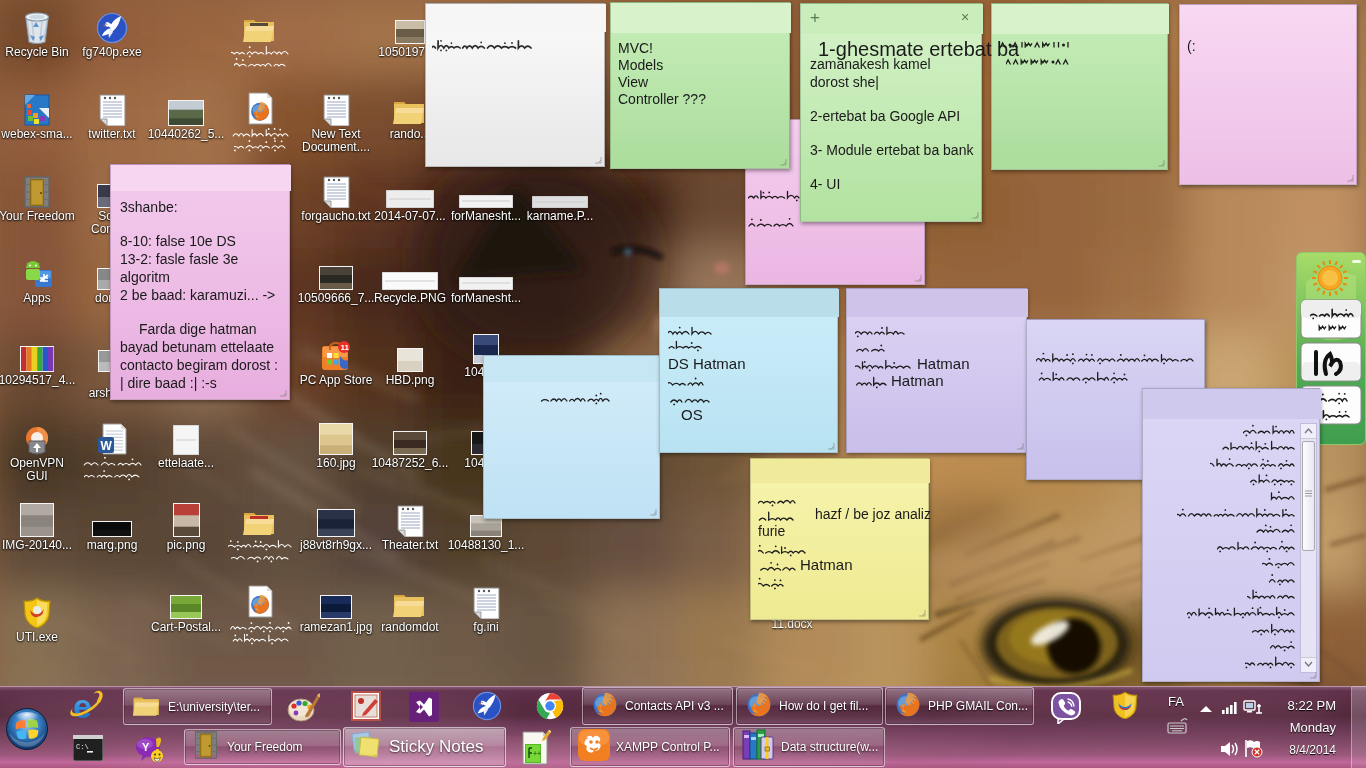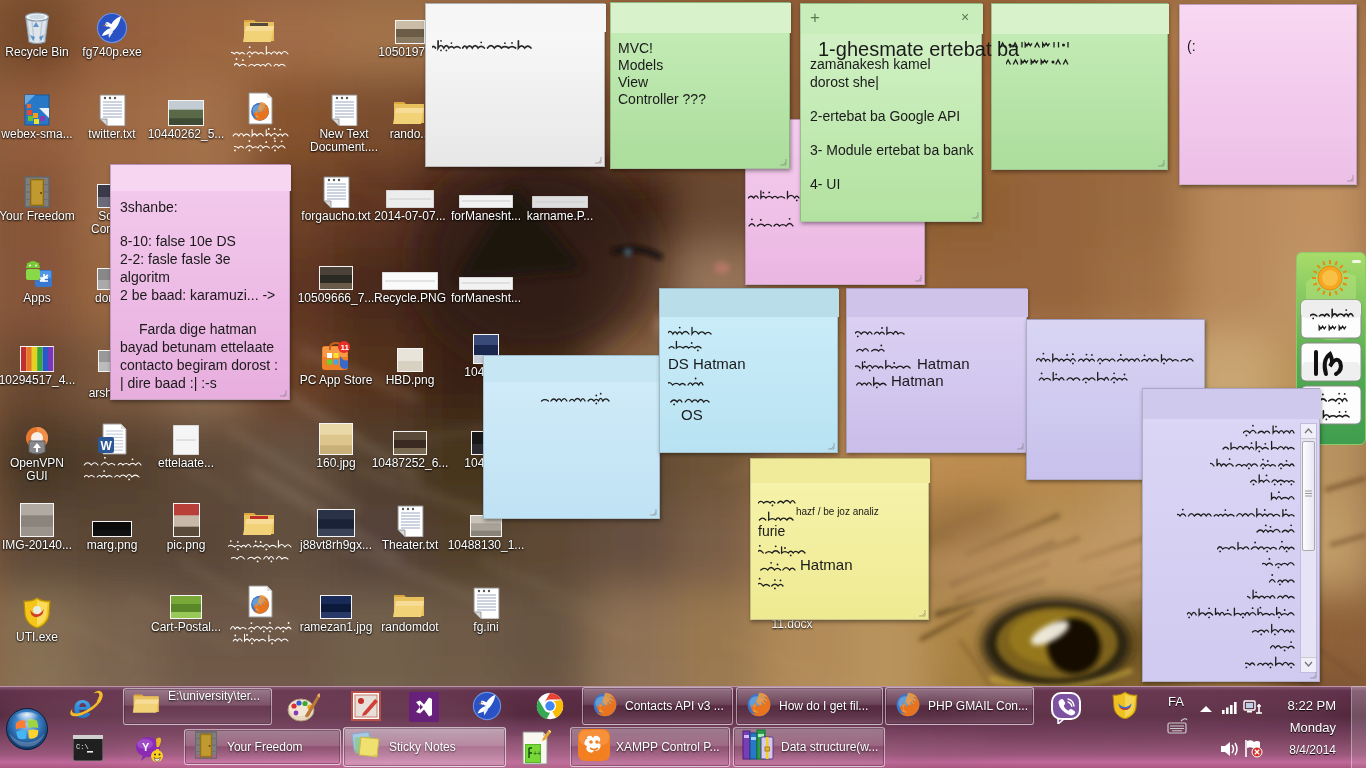--- a/index.html
+++ b/index.html
@@ -380,21 +380,21 @@
             <circle cx="41.0" cy="10.4" r="0.9" fill="#fff"></circle>
             <circle cx="32.3" cy="2.2" r="0.9" fill="#fff"></circle>
             <circle cx="26.6" cy="10.4" r="0.9" fill="#fff"></circle>
             <circle cx="15.4" cy="1.0" r="0.9" fill="#fff"></circle>
             <circle cx="15.4" cy="10.4" r="0.9" fill="#fff"></circle>
             <circle cx="1.0" cy="10.4" r="0.9" fill="#fff"></circle>
           </svg>
         </div>
       </div>
     </div>
-<div class="ic" style="left:305px;top:90px">
+<div class="ic" style="left:297px;top:90px">
       <div class="g">
         <svg width="27" height="32" viewBox="0 0 27 32">
           <path d="M1,1 h25 v31 h-18 l-7,-7 Z" fill="#fff" stroke="#8a8a8a" stroke-width="1"></path>
           <path d="M1,25 l7,0 0,7 Z" fill="#d8d8d8" stroke="#8a8a8a" stroke-width=".8"></path>
           <circle cx="6" cy="4" r="1.2" fill="#555"></circle>
           <circle cx="11" cy="4" r="1.2" fill="#555"></circle>
           <circle cx="16" cy="4" r="1.2" fill="#555"></circle>
           <line x1="4" y1="8" x2="23" y2="8" stroke="#9aa7c0" stroke-width="1"></line>
           <line x1="4" y1="11" x2="23" y2="11" stroke="#9aa7c0" stroke-width="1"></line>
           <line x1="4" y1="14" x2="23" y2="14" stroke="#9aa7c0" stroke-width="1"></line>
@@ -960,21 +960,21 @@
           <line x1="4" y1="23" x2="23" y2="23" stroke="#9aa7c0" stroke-width="1"></line>
         </svg>
       </div>
       <div class="t">fg.ini</div>
     </div>
 <div class="abs" style="left:762px;top:617px;width:60px;text-align:center;font-size:12px;color:#fff;text-shadow:0 1px 2px #000">11.docx</div>
 <div class="note" style="left:110px;top:164px;width:180px;height:236px;background:linear-gradient(180deg,#f4cbee,#e7aede);border:1px solid rgba(0,0,0,.18);z-index:5">
       <div class="abs" style="left:0;top:0;width:180px;height:26px;background:#f6d6f1"></div>
       <div class="abs" style="left:9px;top:34px;font-size:14px;color:#1a1a1a;white-space:pre">3shanbe:</div>
       <div class="abs" style="left:9px;top:68px;font-size:14px;color:#1a1a1a;white-space:pre">8-10: false 10e DS</div>
-      <div class="abs" style="left:9px;top:86px;font-size:14px;color:#1a1a1a;white-space:pre">2-2: fasle fasle 3e</div>
+      <div class="abs" style="left:9px;top:86px;font-size:14px;color:#1a1a1a;white-space:pre">13-2: fasle fasle 3e</div>
       <div class="abs" style="left:9px;top:104px;font-size:14px;color:#1a1a1a;white-space:pre">algoritm</div>
       <div class="abs" style="left:9px;top:122px;font-size:14px;color:#1a1a1a;white-space:pre">2 be baad: karamuzi... -&gt;</div>
       <div class="abs" style="left:28px;top:156px;font-size:14px;color:#1a1a1a;white-space:pre">Farda dige hatman</div>
       <div class="abs" style="left:9px;top:174px;font-size:14px;color:#1a1a1a;white-space:pre">bayad betunam ettelaate</div>
       <div class="abs" style="left:9px;top:192px;font-size:14px;color:#1a1a1a;white-space:pre">contacto begiram dorost :</div>
       <div class="abs" style="left:9px;top:210px;font-size:14px;color:#1a1a1a;white-space:pre">| dire baad :| :-s</div>
       <svg class="grip" width="8" height="8">
         <path d="M7,1 L7,7 L1,7 M7,4 L4,7" stroke="#777" fill="none"></path>
       </svg>
     </div>
@@ -1206,21 +1206,21 @@
         <svg width="38" height="14" viewBox="0 0 38 14" style="display:block">
           <path d="M37.0,10 q-2.4,-4.6 -4.8,0 q-3.4,-5.0 -6.8,0 q-2.8,-3.5 -5.6,0 M16.9,10 q-2.4,-3.2 -4.8,0 q-3.2,-2.9 -6.4,0 q-2.8,-3.3 -5.6,0" fill="none" stroke="#1c1c1c" stroke-width="1.3" stroke-linecap="round"></path>
           <circle cx="14.5" cy="12.4" r="0.9" fill="#1c1c1c"></circle>
         </svg>
       </div>
       <div class="abs" style="left:7px;top:51px">
         <svg width="36" height="14" viewBox="0 0 36 14" style="display:block">
           <path d="M35.0,10 q-3.1,-4.0 -6.1,0 q-3.3,-3.7 -6.5,0 q-2.3,-4.3 -4.6,0 q-3.5,-2.9 -7.1,0 l0,-7.8 M7.8,10 q-3.2,-3.9 -6.4,0" fill="none" stroke="#1c1c1c" stroke-width="1.3" stroke-linecap="round"></path>
         </svg>
       </div>
-      <div class="abs" style="left:45px;top:47px;font-size:10px;color:#1a1a1a;white-space:pre">hazf / be joz analiz</div>
+      <div class="abs" style="left:64px;top:47px;font-size:14px;color:#1a1a1a;white-space:pre">hazf / be joz analiz</div>
       <div class="abs" style="left:7px;top:64px;font-size:14px;color:#1a1a1a;white-space:pre">furie</div>
       <div class="abs" style="left:7px;top:84px">
         <svg width="48" height="14" viewBox="0 0 48 14" style="display:block">
           <path d="M47.0,10 q-3.2,-4.5 -6.5,0 q-2.7,-3.2 -5.4,0 q-2.3,-3.5 -4.7,0 q-3.4,-2.8 -6.8,0 l0,-6.0 M21.3,10 q-3.6,-4.5 -7.2,0 q-3.2,-2.8 -6.4,0 M5.2,10 q-3.4,-5.0 -6.9,0" fill="none" stroke="#1c1c1c" stroke-width="1.3" stroke-linecap="round"></path>
           <circle cx="32.7" cy="12.4" r="0.9" fill="#1c1c1c"></circle>
           <circle cx="27.0" cy="5.0" r="0.9" fill="#1c1c1c"></circle>
           <circle cx="17.7" cy="3.3" r="0.9" fill="#1c1c1c"></circle>
           <circle cx="1.8" cy="2.8" r="0.9" fill="#1c1c1c"></circle>
         </svg>
       </div>
@@ -1467,21 +1467,21 @@
 <ellipse cx="1150" cy="25" rx="200" ry="22" fill="#8a5671" opacity=".35" filter="url(#tbb)"></ellipse>
 <ellipse cx="500" cy="78" rx="400" ry="14" fill="#d387ae" opacity=".4" filter="url(#tbb)"></ellipse>
 <defs>
           <filter id="tbb" x="-50%" y="-50%" width="200%" height="200%">
             <feGaussianBlur stdDeviation="14"></feGaussianBlur>
           </filter>
         </defs>
 <rect width="1366" height="1" fill="#c9a0b6" opacity=".8"></rect>
 </svg>
     </div>
-<div class="abs" style="left:123px;top:688px;width:149px;height:37px;z-index:11;border:1px solid rgba(255,255,255,.48);border-radius:3px;background:linear-gradient(180deg,rgba(255,255,255,.32),rgba(255,255,255,.12) 45%,rgba(90,45,70,.14) 50%,rgba(255,255,255,.08));box-shadow:inset 0 0 0 1px rgba(60,20,45,.35);display:flex;align-items:flex-start">
+<div class="abs" style="left:123px;top:688px;width:149px;height:37px;z-index:11;border:1px solid rgba(255,255,255,.48);border-radius:3px;background:linear-gradient(180deg,rgba(255,255,255,.32),rgba(255,255,255,.12) 45%,rgba(90,45,70,.14) 50%,rgba(255,255,255,.08));box-shadow:inset 0 0 0 1px rgba(60,20,45,.35);display:flex;align-items:center">
       <span style="margin:0 6px 0 8px"><svg width="30" height="26" viewBox="0 0 36 30">
           <path d="M2,6 h10 l3,3 h17 v18 h-30 Z" fill="#d9a73e"></path>
           <path d="M2,8 h30 v19 h-30 Z" fill="#e8c05c"></path>
           <path d="M4,12 h28 l-3,16 h-28 Z" fill="#f2d277"></path>
           <path d="M4,12 h28 l-1,5 h-28 Z" fill="#f7dfa0" opacity=".8"></path>
         </svg></span>
       <span style="font-size:12px;color:#fff;text-shadow:0 1px 2px rgba(0,0,0,.9);white-space:nowrap;overflow:hidden">E:\university\ter...</span>
     </div>
 <div class="abs" style="left:582px;top:687px;width:151px;height:38px;z-index:11;border:1px solid rgba(255,255,255,.48);border-radius:3px;background:linear-gradient(180deg,rgba(255,255,255,.32),rgba(255,255,255,.12) 45%,rgba(90,45,70,.14) 50%,rgba(255,255,255,.08));box-shadow:inset 0 0 0 1px rgba(60,20,45,.35);display:flex;align-items:center">
       <span style="margin:0 6px 0 8px"><svg width="28" height="28" viewBox="0 0 32 32">
@@ -1529,21 +1529,21 @@
         </svg></span>
       <span style="font-size:12px;color:#fff;text-shadow:0 1px 2px rgba(0,0,0,.9);white-space:nowrap;overflow:hidden">Your Freedom</span>
     </div>
 <div class="abs" style="left:343px;top:727px;width:163px;height:40px;z-index:11;border:1px solid rgba(255,255,255,.48);border-radius:3px;background:linear-gradient(180deg,rgba(255,250,253,.55),rgba(255,240,250,.32) 45%,rgba(250,225,240,.2) 50%,rgba(255,255,255,.26));box-shadow:inset 0 0 0 1px rgba(60,20,45,.35);display:flex;align-items:center">
       <span style="margin:0 6px 0 7px"><svg width="32" height="28" viewBox="0 0 32 28">
           <rect x="2" y="2" width="17" height="17" fill="#a8c8e8" stroke="#88a8c8" stroke-width="1" transform="rotate(-8 10 10)"></rect>
           <rect x="4" y="6" width="16" height="16" fill="#90c890" opacity=".9" transform="rotate(-3 12 14)"></rect>
           <rect x="9" y="7" width="18" height="18" fill="#f0e070" stroke="#c8b850" stroke-width="1" transform="rotate(6 18 16)"></rect>
           <path d="M22,24 l6,-2 -4,4 Z" fill="#d8c860" transform="rotate(6 18 16)"></path>
         </svg></span>
-      <span style="font-size:12px;color:#fff;text-shadow:0 1px 2px rgba(0,0,0,.7)">Sticky Notes</span>
+      <span style="font-size:17px;color:#fff;text-shadow:0 1px 2px rgba(0,0,0,.7)">Sticky Notes</span>
     </div>
 <div class="abs" style="left:570px;top:727px;width:160px;height:40px;z-index:11;border:1px solid rgba(255,255,255,.48);border-radius:3px;background:linear-gradient(180deg,rgba(255,255,255,.32),rgba(255,255,255,.12) 45%,rgba(90,45,70,.14) 50%,rgba(255,255,255,.08));box-shadow:inset 0 0 0 1px rgba(60,20,45,.35);display:flex;align-items:center">
       <span style="margin:0 6px 0 7px"><svg width="32" height="32" viewBox="0 0 32 32">
           <rect width="32" height="32" rx="7" fill="#f38020"></rect>
           <rect x="1" y="1" width="30" height="15" rx="7" fill="#f89848" opacity=".7"></rect>
           <path d="M9,8 q4,-3 6,1 q2,-4 6,-1 q3,3 -1,6 q4,1 2,5 q-2,4 -6,2 q-1,4 -5,2 q-4,-2 -2,-6 q-4,-1 -2,-5 q1,-3 4,-2 q-3,-1 -2,-2 Z" fill="#fff"></path>
           <circle cx="13" cy="13" r="1.8" fill="#f38020"></circle>
           <circle cx="19" cy="13" r="1.8" fill="#f38020"></circle>
           <path d="M12,19 q4,3 8,0" stroke="#f38020" stroke-width="1.6" fill="none"></path>
         </svg></span>

